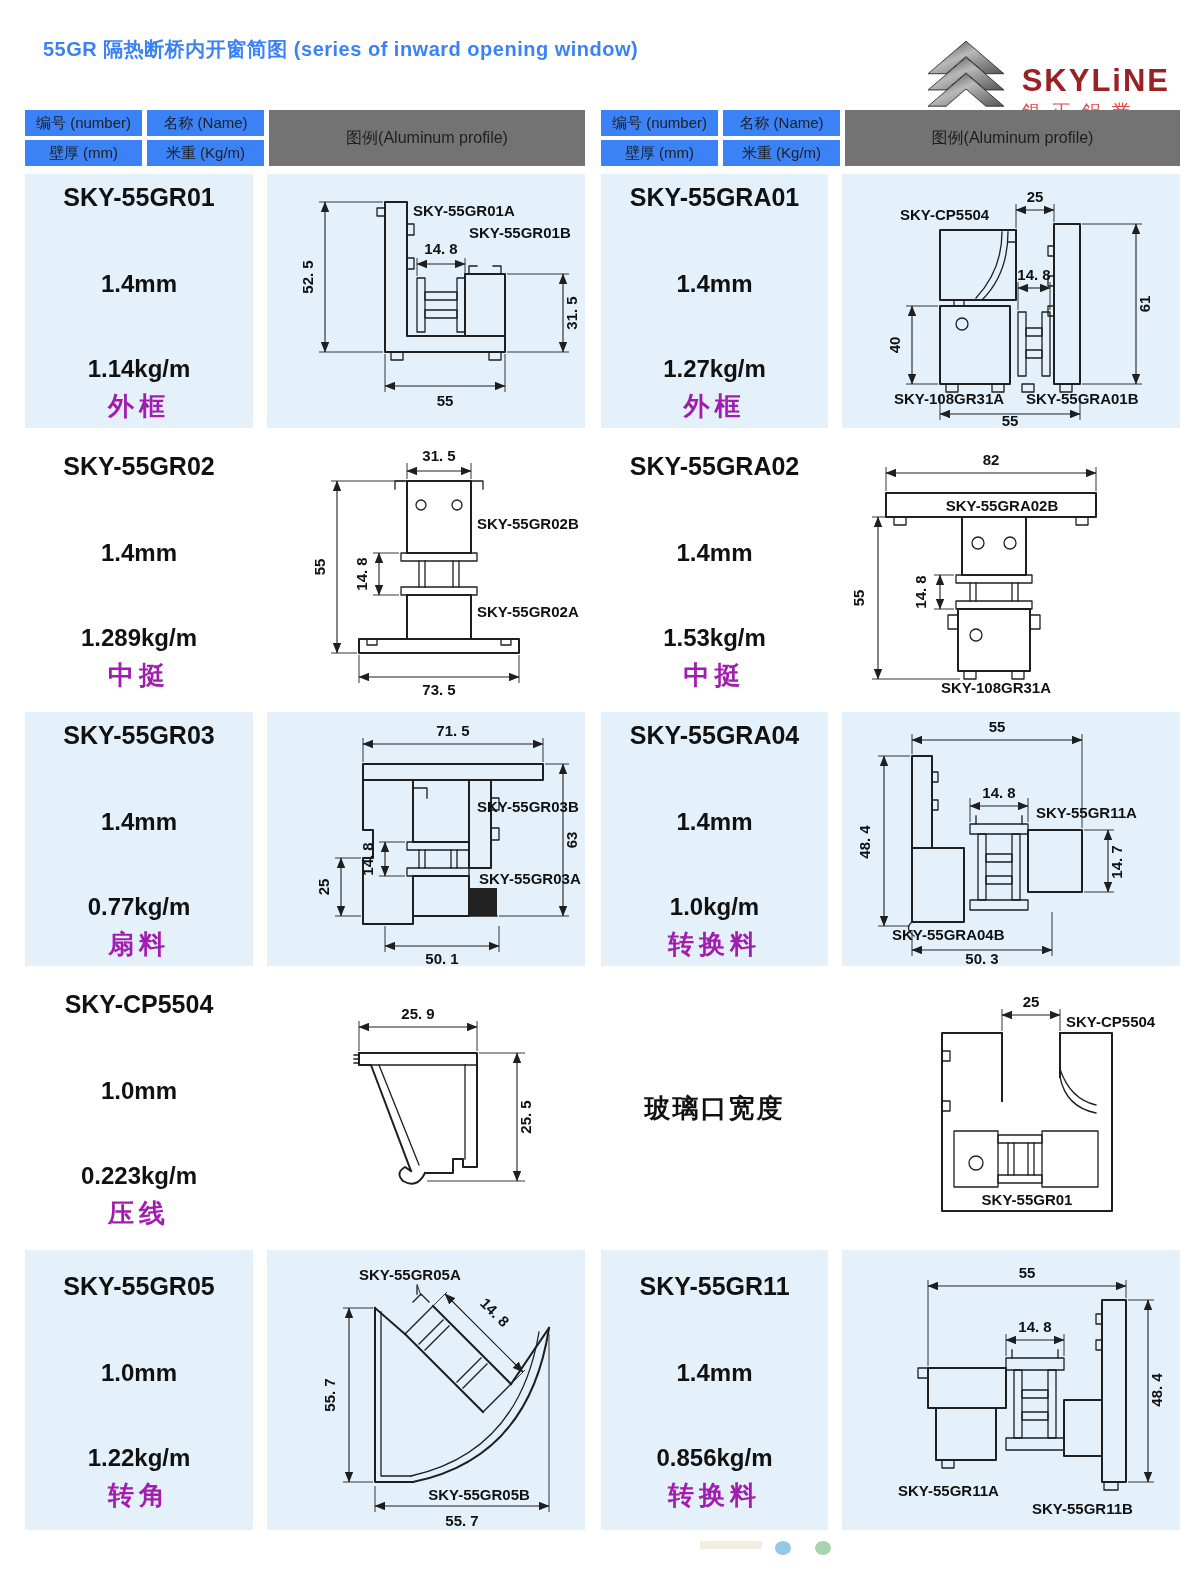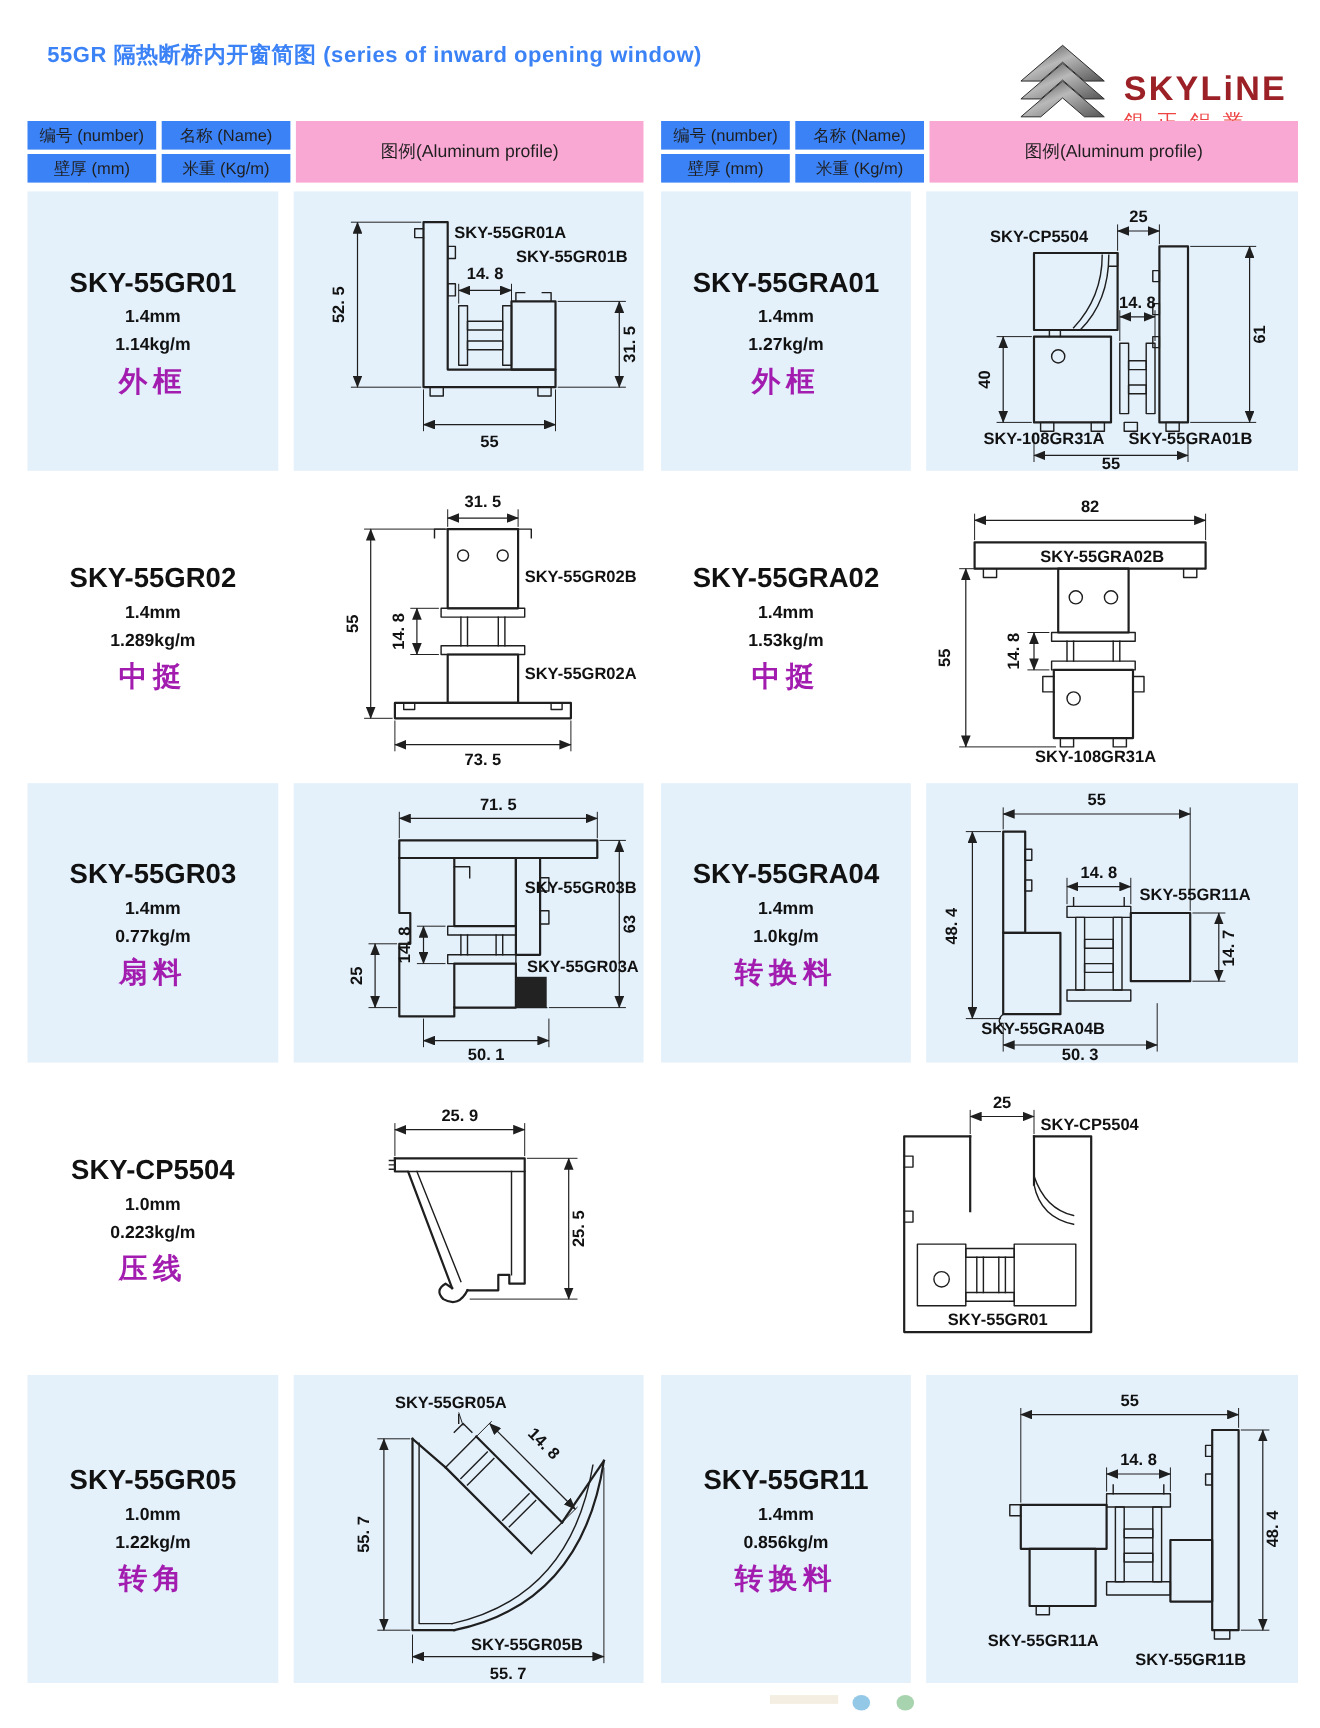--- a/index.html
+++ b/index.html
@@ -18,30 +18,30 @@
   .company{font-size:19px;color:#ef4444;letter-spacing:11px;margin-top:4px;}
   
   .tables{display:flex;gap:16px;margin-top:8px;}
   .ptable{display:flex;flex-direction:column;}
   .ptable.left{width:560px;}
   .ptable.right{width:579px;}
   .thead{display:flex;gap:5px;height:56px;margin-bottom:8px;}
   .thc{display:flex;flex-direction:column;gap:4px;width:117px;}
   .thcell{flex:1;background:#3b82f6;display:flex;align-items:center;justify-content:center;
     font-size:15px;color:#1f1f1f;}
-  .thprofile{flex:1;background:#f9a8d4;display:flex;align-items:center;justify-content:center;
+  .thprofile{flex:1;background:#737373;display:flex;align-items:center;justify-content:center;
     font-size:16px;color:#1f1f1f;}
   .prow{display:flex;gap:14px;margin-bottom:15px;height:254px;}
   .prow.tall{height:280px;}
   .lbl{width:239px;display:flex;flex-direction:column;align-items:center;justify-content:center;}
   .drw{flex:1;display:flex;align-items:center;justify-content:center;}
   .blue{background:#e4f1fb;}
   .white{background:#ffffff;}
   .code{font-size:25px;font-weight:600;line-height:1.55;color:#111;}
-  .spec{font-size:16px;font-weight:600;line-height:1.55;color:#111;}
+  .spec{font-size:24px;font-weight:600;line-height:1.55;color:#111;margin-top:48px;}
   .cname{font-size:26px;font-weight:600;letter-spacing:5px;margin-top:2px;color:#a21caf;}
   .single-name{font-size:26px;font-weight:600;letter-spacing:2px;color:#111;}
   
   .p2{fill:none;stroke:#1f1f1f;stroke-width:2;stroke-linejoin:round;stroke-linecap:square;}
   .p1{fill:none;stroke:#1f1f1f;stroke-width:1.3;stroke-linejoin:round;stroke-linecap:square;}
   .dl{stroke:#1f1f1f;stroke-width:1.1;}
   .xl{stroke:#1f1f1f;stroke-width:.9;fill:none;}
   .dt{font:bold 15px "Liberation Sans","DejaVu Sans",sans-serif;fill:#111;}
   .pl{font:bold 15px "Liberation Sans","DejaVu Sans",sans-serif;fill:#111;}
   
@@ -414,20 +414,23 @@
             <text class="dt" text-anchor="middle" transform="rotate(-90 280 150)" x="280" y="150">14. 7</text>
             <path class="xl" d="M70,218 V244 M210,200 V244"></path>
             <line class="dl" x1="70" y1="238" x2="210" y2="238" marker-start="url(#da)" marker-end="url(#da)"></line>
             <text class="dt" text-anchor="middle" x="140" y="252">50. 3</text>
             <text class="pl" x="50" y="228">SKY-55GRA04B</text>
           </svg>
         </div>
       </div>
 
       <div class="prow">
+        <div class="lbl white">
+          <div class="single-name">玻璃口宽度</div>
+        </div>
         <div class="drw white">
           <svg width="338" height="254" viewBox="0 0 338 254">
             <path class="p2" d="M160,52 H100 V230 H270 V52 H218"></path>
             <path class="p2" d="M160,52 V120 M218,52 V96"></path>
             <path class="p1" d="M100,70 h8 v10 h-8 M100,120 h8 v10 h-8"></path>
             <path class="p1" d="M218,96 Q224,126 254,132 M218,88 Q228,118 254,124"></path>
             <rect class="p1" x="112" y="150" width="44" height="56"></rect>
             <circle class="p1" cx="134" cy="182" r="7"></circle>
             <rect class="p1" x="156" y="154" width="44" height="8"></rect>
             <rect class="p1" x="156" y="194" width="44" height="8"></rect>

